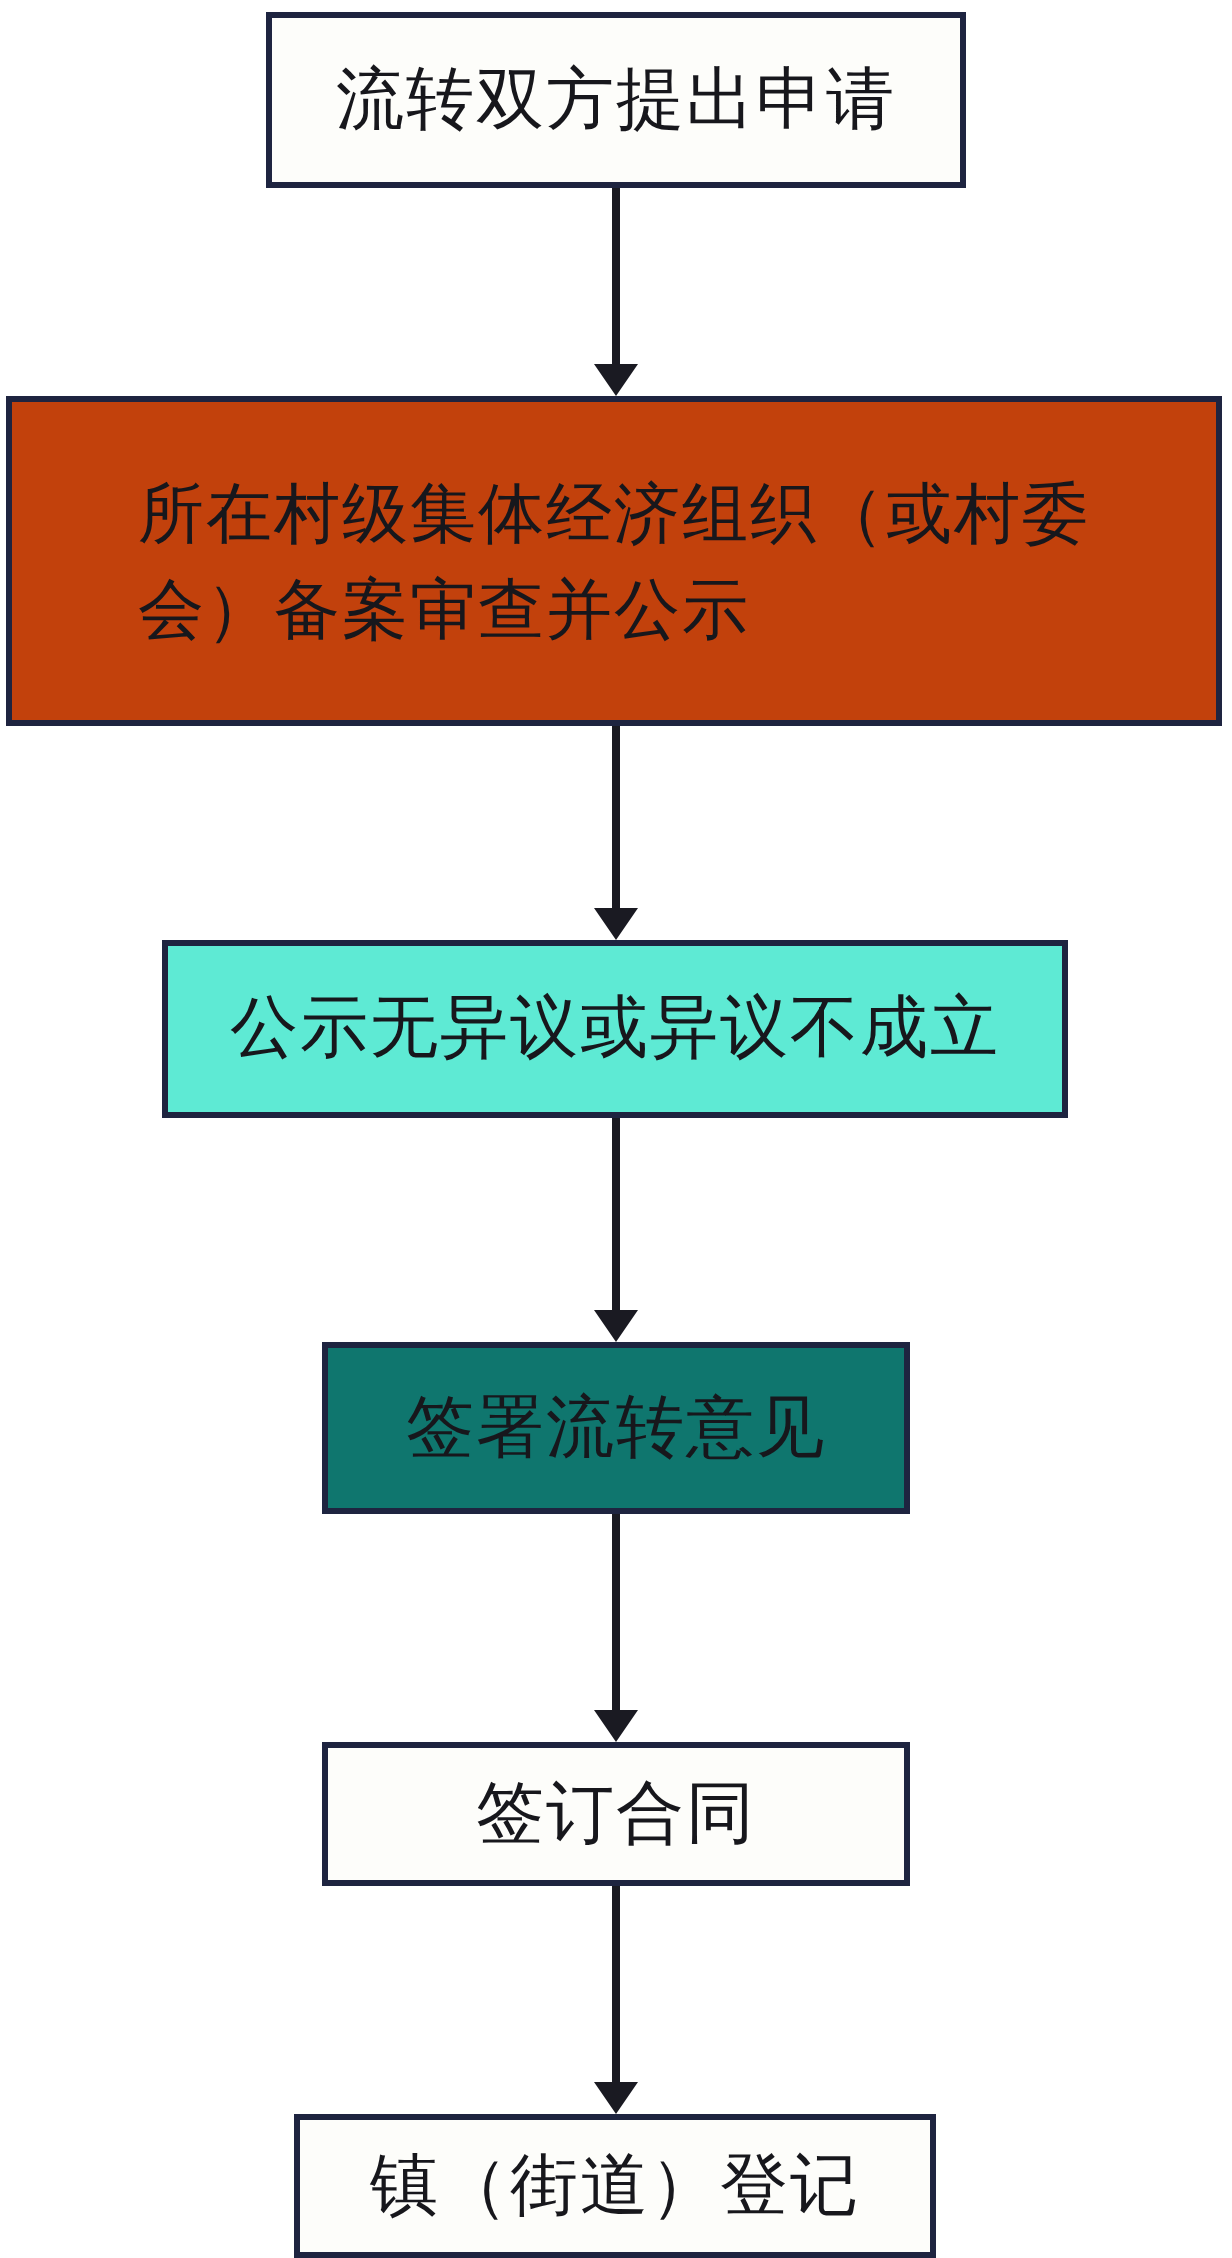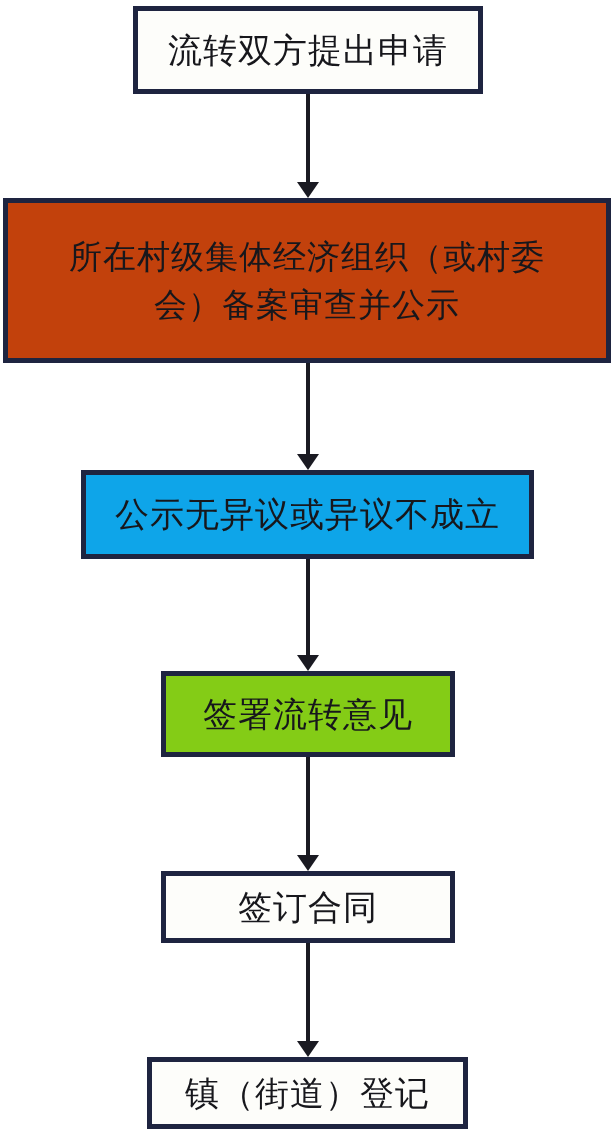--- a/index.html
+++ b/index.html
@@ -11,26 +11,26 @@
     position: relative;
     width: 616px;
     height: 1129px;
     background: #fefefe;
     overflow: hidden;
     font-family: "DejaVu Sans", "Liberation Sans", sans-serif;
   }
   .node {
     position: absolute;
     box-sizing: border-box;
-    border: 5px solid #8b5cf6;
+    border: 3px solid #8b5cf6;
     background: #fdfdfa;
     display: flex;
     align-items: center;
     justify-content: center;
-    text-align: center;
+    text-align: left;
   }
   .node-label {
     color: #17171c;
     font-size: 34px;
     line-height: 1.42;
     letter-spacing: 1px;
     white-space: pre-line;
     padding: 0 6px;
   }
   .node-label.two-line {
@@ -67,25 +67,25 @@
 
   <div class="node" id="n1" style="left: 133px; top: 6px; width: 350px; height: 88px; border-color: rgb(30, 36, 64); background: rgb(253, 253, 250);">
     <span class="node-label" style="color: rgb(23, 23, 28);">流转双方提出申请</span>
   </div>
 
   <div class="node" id="n2" style="left: 3px; top: 198px; width: 608px; height: 165px; border-color: rgb(30, 36, 64); background: #c2410c;">
     <span class="node-label two-line" style="color: rgb(23, 23, 28);">所在村级集体经济组织（或村委
 会）备案审查并公示</span>
   </div>
 
-  <div class="node" id="n3" style="left: 81px; top: 470px; width: 453px; height: 89px; border-color: rgb(30, 36, 64); background: #0ea5e9;">
+  <div class="node" id="n3" style="left: 81px; top: 470px; width: 453px; height: 89px; border-color: rgb(30, 36, 64); background: #5eead4;">
     <span class="node-label" style="color: rgb(23, 23, 28);">公示无异议或异议不成立</span>
   </div>
 
-  <div class="node" id="n4" style="left: 161px; top: 671px; width: 294px; height: 86px; border-color: rgb(30, 36, 64); background: #84cc16;">
+  <div class="node" id="n4" style="left: 161px; top: 671px; width: 294px; height: 86px; border-color: rgb(30, 36, 64); background: #0f766e;">
     <span class="node-label" style="color: rgb(23, 23, 28);">签署流转意见</span>
   </div>
 
   <div class="node" id="n5" style="left: 161px; top: 871px; width: 294px; height: 72px; border-color: rgb(30, 36, 64); background: rgb(253, 253, 250);">
     <span class="node-label" style="color: rgb(23, 23, 28);">签订合同</span>
   </div>
 
   <div class="node" id="n6" style="left: 147px; top: 1057px; width: 321px; height: 72px; border-color: rgb(30, 36, 64); background: rgb(253, 253, 250);">
     <span class="node-label" style="color: rgb(23, 23, 28);">镇（街道）登记</span>
   </div>

